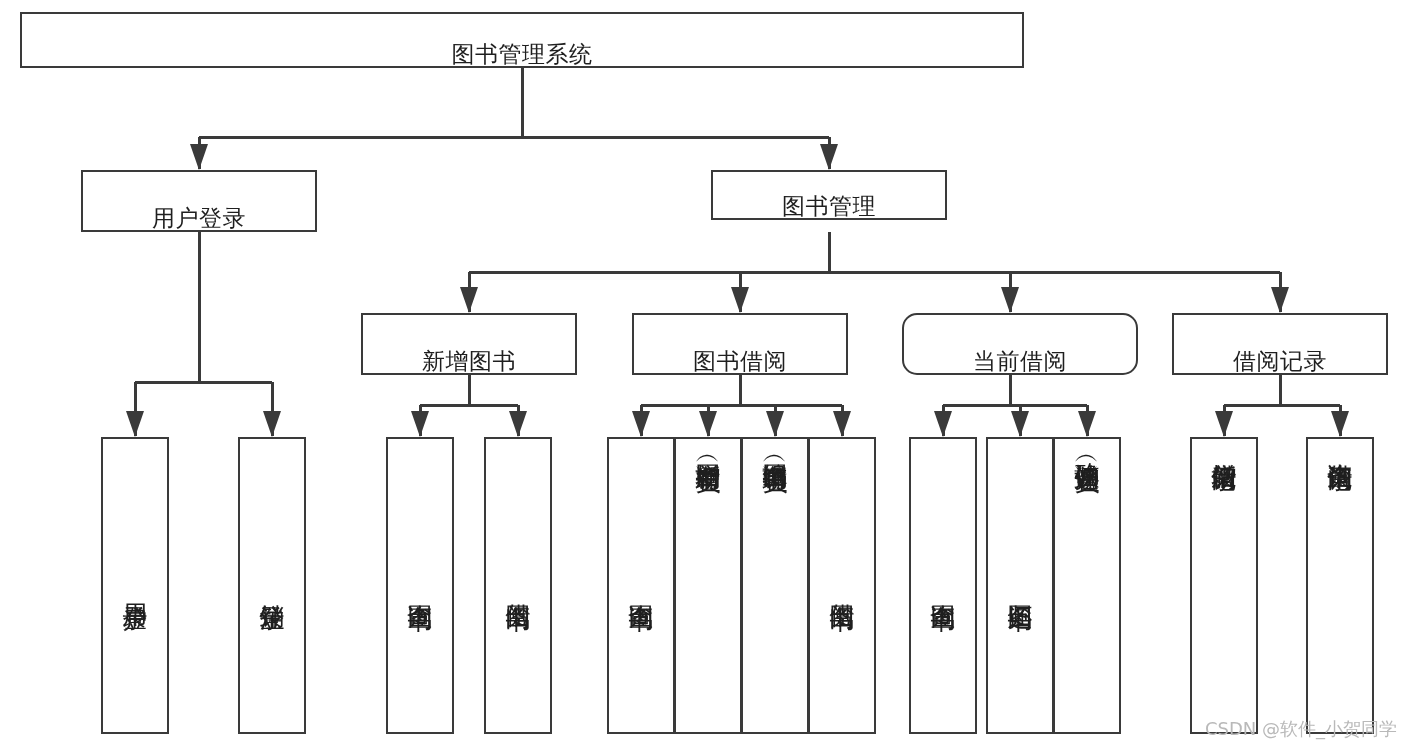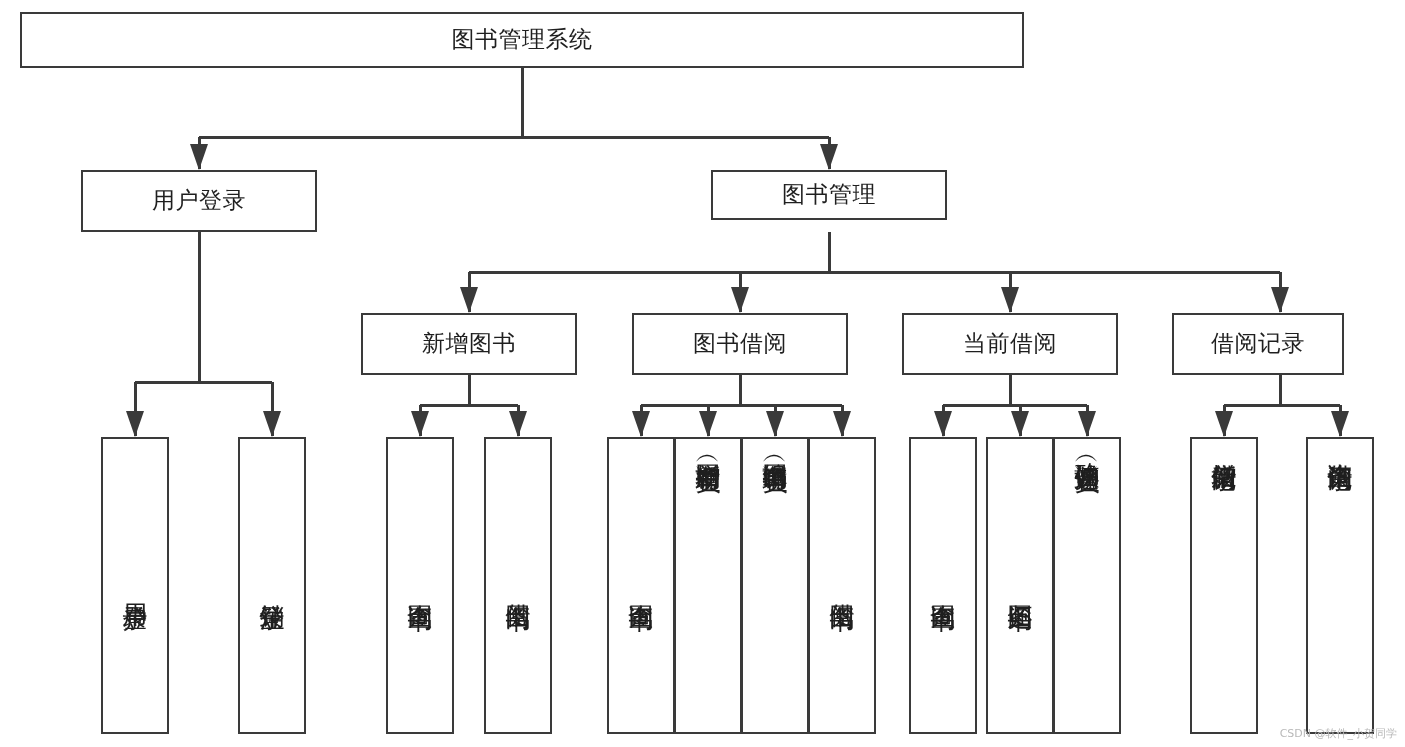--- a/index.html
+++ b/index.html
@@ -24,21 +24,21 @@
     top: 0;
     width: 1405px;
     height: 747px;
   }
   .node-box {
     position: absolute;
     box-sizing: border-box;
     background: #ffffff;
     border: 2px solid #3a3a3a;
     display: flex;
-    align-items: center;
+    align-items: flex-end;
     justify-content: center;
     overflow: hidden;
   }
   .node-label {
     color: #1f1f1f;
     line-height: 1.02;
     text-align: center;
     white-space: pre-line;
     letter-spacing: 0.5px;
   }
@@ -59,21 +59,21 @@
     letter-spacing: 1px;
   }
   .node-box.vertical.centered {
     align-items: center;
     padding-top: 0;
   }
   #watermark {
     position: absolute;
     right: 8px;
     bottom: 6px;
-    font-size: 11px;
+    font-size: 18px;
     color: #b9b9b9;
     font-family: "DejaVu Sans", "Liberation Sans", sans-serif;
     white-space: nowrap;
     pointer-events: none;
     text-align: center;
   }
 </style>
 </head>
 <body>
 
@@ -143,24 +143,24 @@
       </div>
       <div class="node-box horizontal" style="left: 711px; top: 170px; width: 236px; height: 50px; border-color: rgb(58, 58, 58); background: rgb(255, 255, 255);">
         <span class="node-label" style="color: rgb(31, 31, 31);">图书管理</span>
       </div>
       <div class="node-box horizontal" style="left: 361px; top: 313px; width: 216px; height: 62px; border-color: rgb(58, 58, 58); background: rgb(255, 255, 255);">
         <span class="node-label" style="color: rgb(31, 31, 31);">新增图书</span>
       </div>
       <div class="node-box horizontal" style="left: 632px; top: 313px; width: 216px; height: 62px; border-color: rgb(58, 58, 58); background: rgb(255, 255, 255);">
         <span class="node-label" style="color: rgb(31, 31, 31);">图书借阅</span>
       </div>
-      <div class="node-box horizontal" style="left: 902px; top: 313px; width: 216px; height: 62px; border-color: rgb(58, 58, 58); background: rgb(255, 255, 255);">
+      <div class="node-box horizontal" style="left: 902px; top: 313px; width: 236px; height: 62px; border-color: rgb(58, 58, 58); background: rgb(255, 255, 255); border-radius: 15px;">
         <span class="node-label" style="color: rgb(31, 31, 31);">当前借阅</span>
       </div>
-      <div class="node-box horizontal" style="left: 1172px; top: 313px; width: 172px; height: 62px; border-color: rgb(58, 58, 58); background: rgb(255, 255, 255);">
+      <div class="node-box horizontal" style="left: 1172px; top: 313px; width: 216px; height: 62px; border-color: rgb(58, 58, 58); background: rgb(255, 255, 255);">
         <span class="node-label" style="color: rgb(31, 31, 31);">借阅记录</span>
       </div>
       <div class="node-box vertical centered" style="left: 101px; top: 437px; width: 68px; height: 297px; border-color: rgb(58, 58, 58); background: rgb(255, 255, 255);">
         <span class="node-label" style="color: rgb(31, 31, 31);">用户登录</span>
       </div>
       <div class="node-box vertical centered" style="left: 238px; top: 437px; width: 68px; height: 297px; border-color: rgb(58, 58, 58); background: rgb(255, 255, 255);">
         <span class="node-label" style="color: rgb(31, 31, 31);">注销登录</span>
       </div>
       <div class="node-box vertical centered" style="left: 386px; top: 437px; width: 68px; height: 297px; border-color: rgb(58, 58, 58); background: rgb(255, 255, 255);">
         <span class="node-label" style="color: rgb(31, 31, 31);">查询图书</span>

